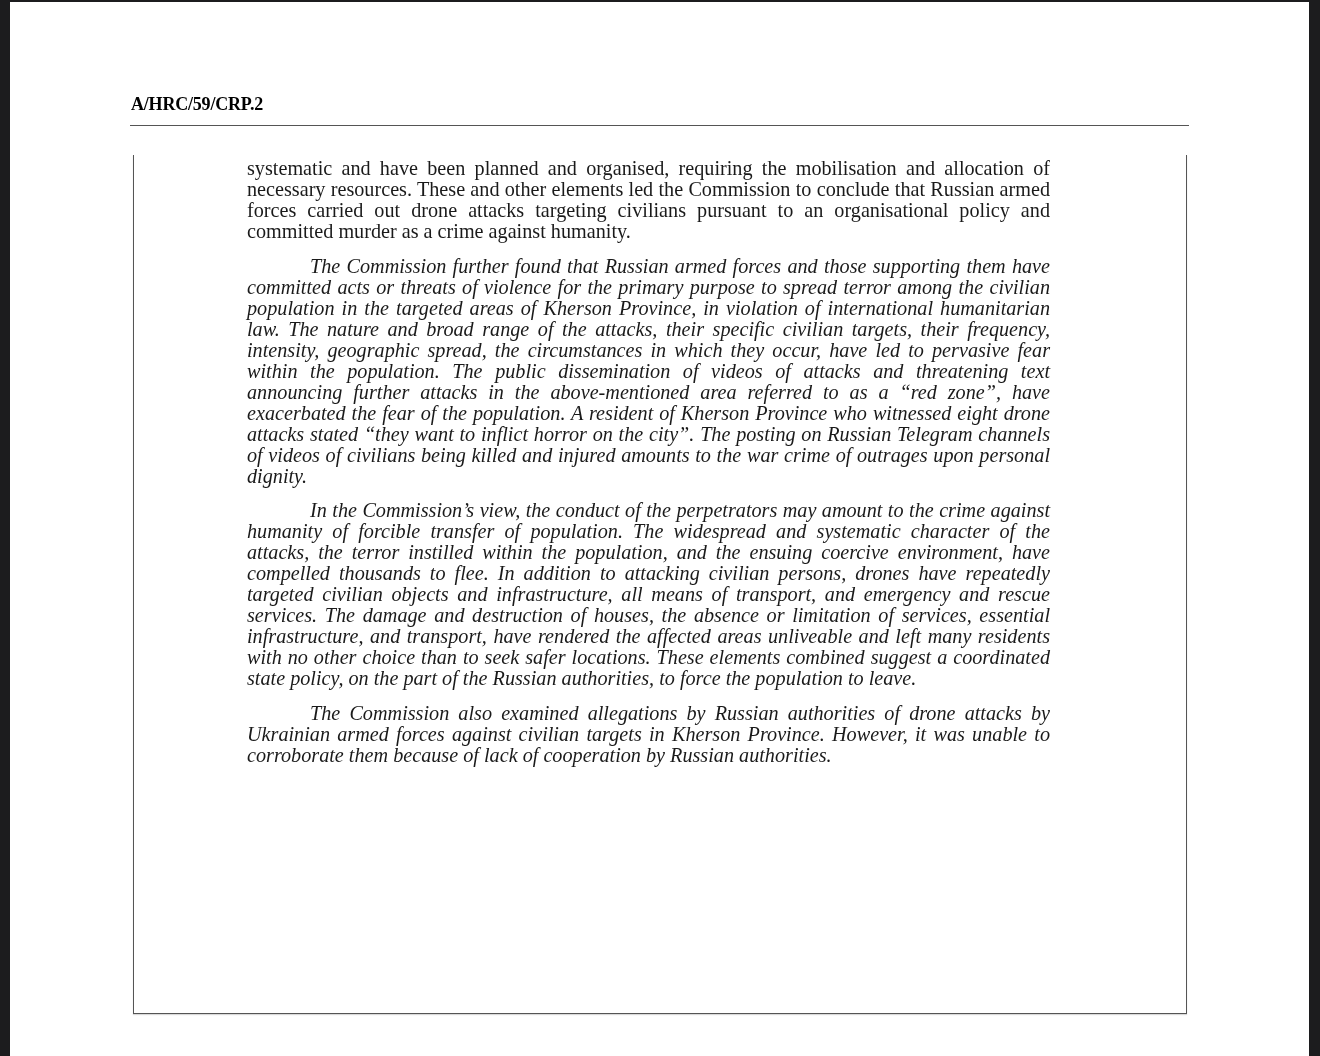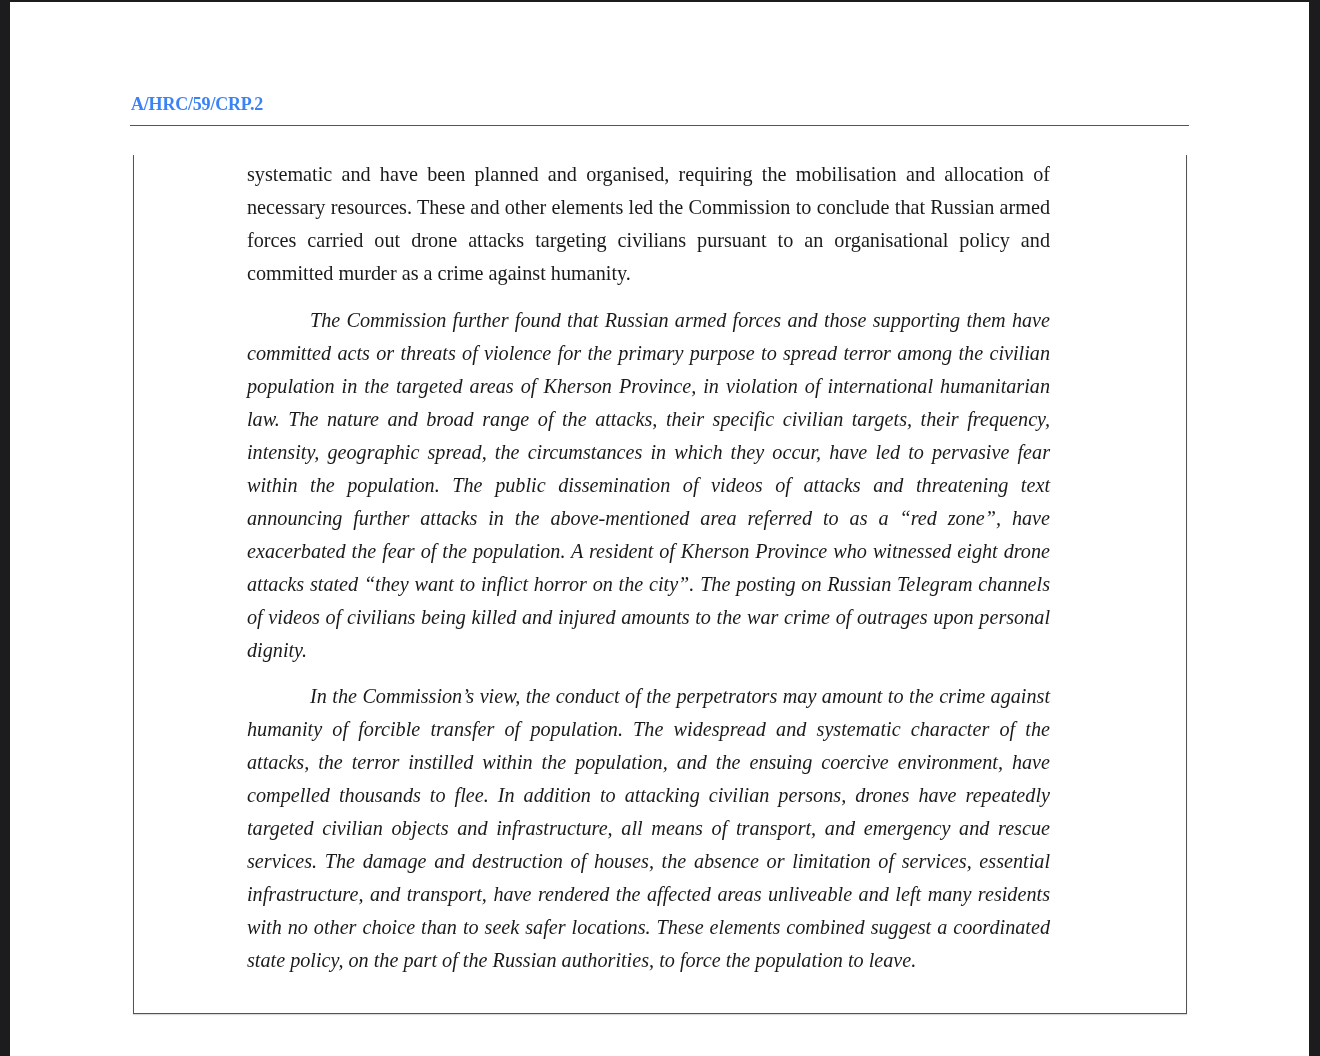--- a/index.html
+++ b/index.html
@@ -8,34 +8,34 @@
     background: #1c1c1e;
     font-family: "Liberation Serif", serif;
   }
   .page {
     position: absolute; left: 10px; top: 2px; width: 1299px; height: 1054px;
     background: #ffffff;
   }
   .doc-symbol {
     position: absolute; left: 121px; top: 92px;
     font-family: "Liberation Serif", serif; font-weight: bold;
-    font-size: 18px; color: #3b82f6; letter-spacing: -0.2px;
+    font-size: 18px; color: #000000; letter-spacing: -0.2px;
   }
   .header-rule {
     position: absolute; left: 120px; top: 123px; width: 1059px; height: 0;
     border-top: 1.5px solid #555;
   }
   .content-box {
     position: absolute; left: 123px; top: 153px; width: 1052px; height: 858px;
     border-left: 1.5px solid #555; border-right: 1.5px solid #555; border-bottom: 1.5px solid #555;
     box-shadow: 0 1px 1px rgba(0,0,0,0.15);
   }
   .text-area {
     position: absolute; left: 247px; top: 158px; width: 803px;
-    font-family: "Liberation Serif", serif; font-size: 20.2px; line-height: 33px;
+    font-family: "Liberation Serif", serif; font-size: 20.2px; line-height: 21px;
     color: #1a1a1a;
   }
   .para {
     margin: 0 0 13.5px 0;
     text-align: justify; text-align-last: left;
   }
   .para.indent { text-indent: 63px; font-style: italic; }
 </style>
 </head>
 <body>
@@ -43,13 +43,14 @@
 <div class="page">
   <div class="doc-symbol">A/HRC/59/CRP.2</div>
   <div class="header-rule"></div>
   <div class="content-box"></div>
 </div>
 
 <div class="text-area">
   <p class="para">systematic and have been planned and organised, requiring the mobilisation and allocation of necessary resources. These and other elements led the Commission to conclude that Russian armed forces carried out drone attacks targeting civilians pursuant to an organisational policy and committed murder as a crime against humanity.</p>
   <p class="para indent">The Commission further found that Russian armed forces and those supporting them have committed acts or threats of violence for the primary purpose to spread terror among the civilian population in the targeted areas of Kherson Province, in violation of international humanitarian law. The nature and broad range of the attacks, their specific civilian targets, their frequency, intensity, geographic spread, the circumstances in which they occur, have led to pervasive fear within the population. The public dissemination of videos of attacks and threatening text announcing further attacks in the above-mentioned area referred to as a “red zone”, have exacerbated the fear of the population. A resident of Kherson Province who witnessed eight drone attacks stated “they want to inflict horror on the city”. The posting on Russian Telegram channels of videos of civilians being killed and injured amounts to the war crime of outrages upon personal dignity.</p>
   <p class="para indent">In the Commission’s view, the conduct of the perpetrators may amount to the crime against humanity of forcible transfer of population. The widespread and systematic character of the attacks, the terror instilled within the population, and the ensuing coercive environment, have compelled thousands to flee. In addition to attacking civilian persons, drones have repeatedly targeted civilian objects and infrastructure, all means of transport, and emergency and rescue services. The damage and destruction of houses, the absence or limitation of services, essential infrastructure, and transport, have rendered the affected areas unliveable and left many residents with no other choice than to seek safer locations. These elements combined suggest a coordinated state policy, on the part of the Russian authorities, to force the population to leave.</p>
+  <p class="para indent">The Commission also examined allegations by Russian authorities of drone attacks by Ukrainian armed forces against civilian targets in Kherson Province. However, it was unable to corroborate them because of lack of cooperation by Russian authorities.</p>
 </div>
 
 </body></html>

